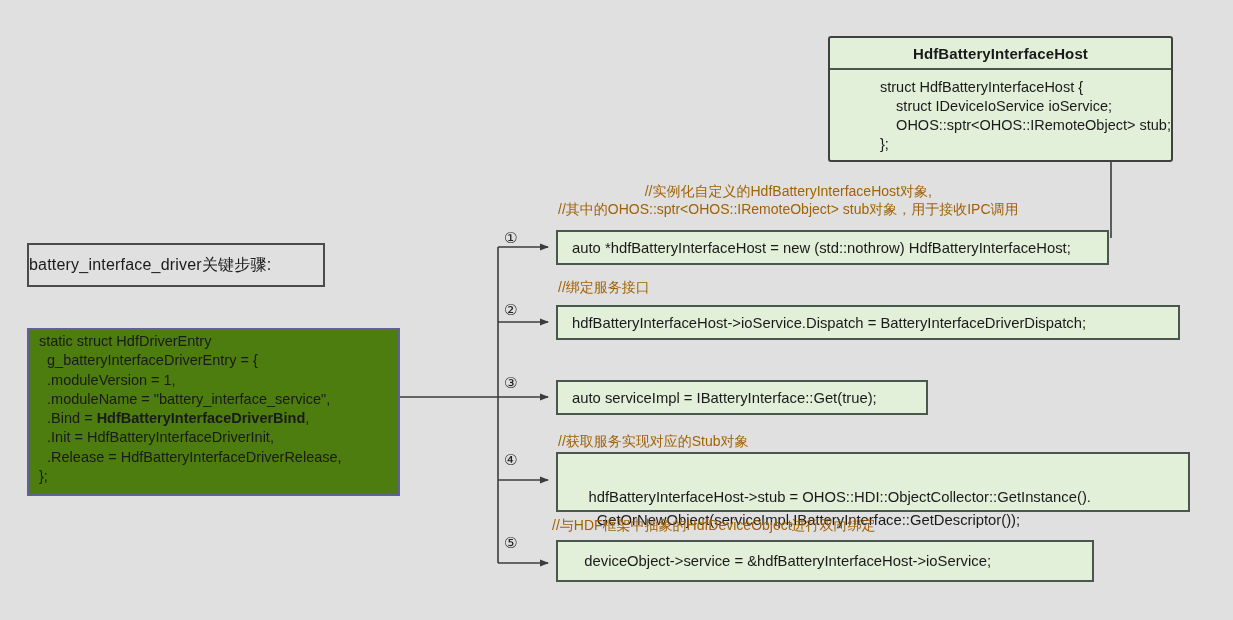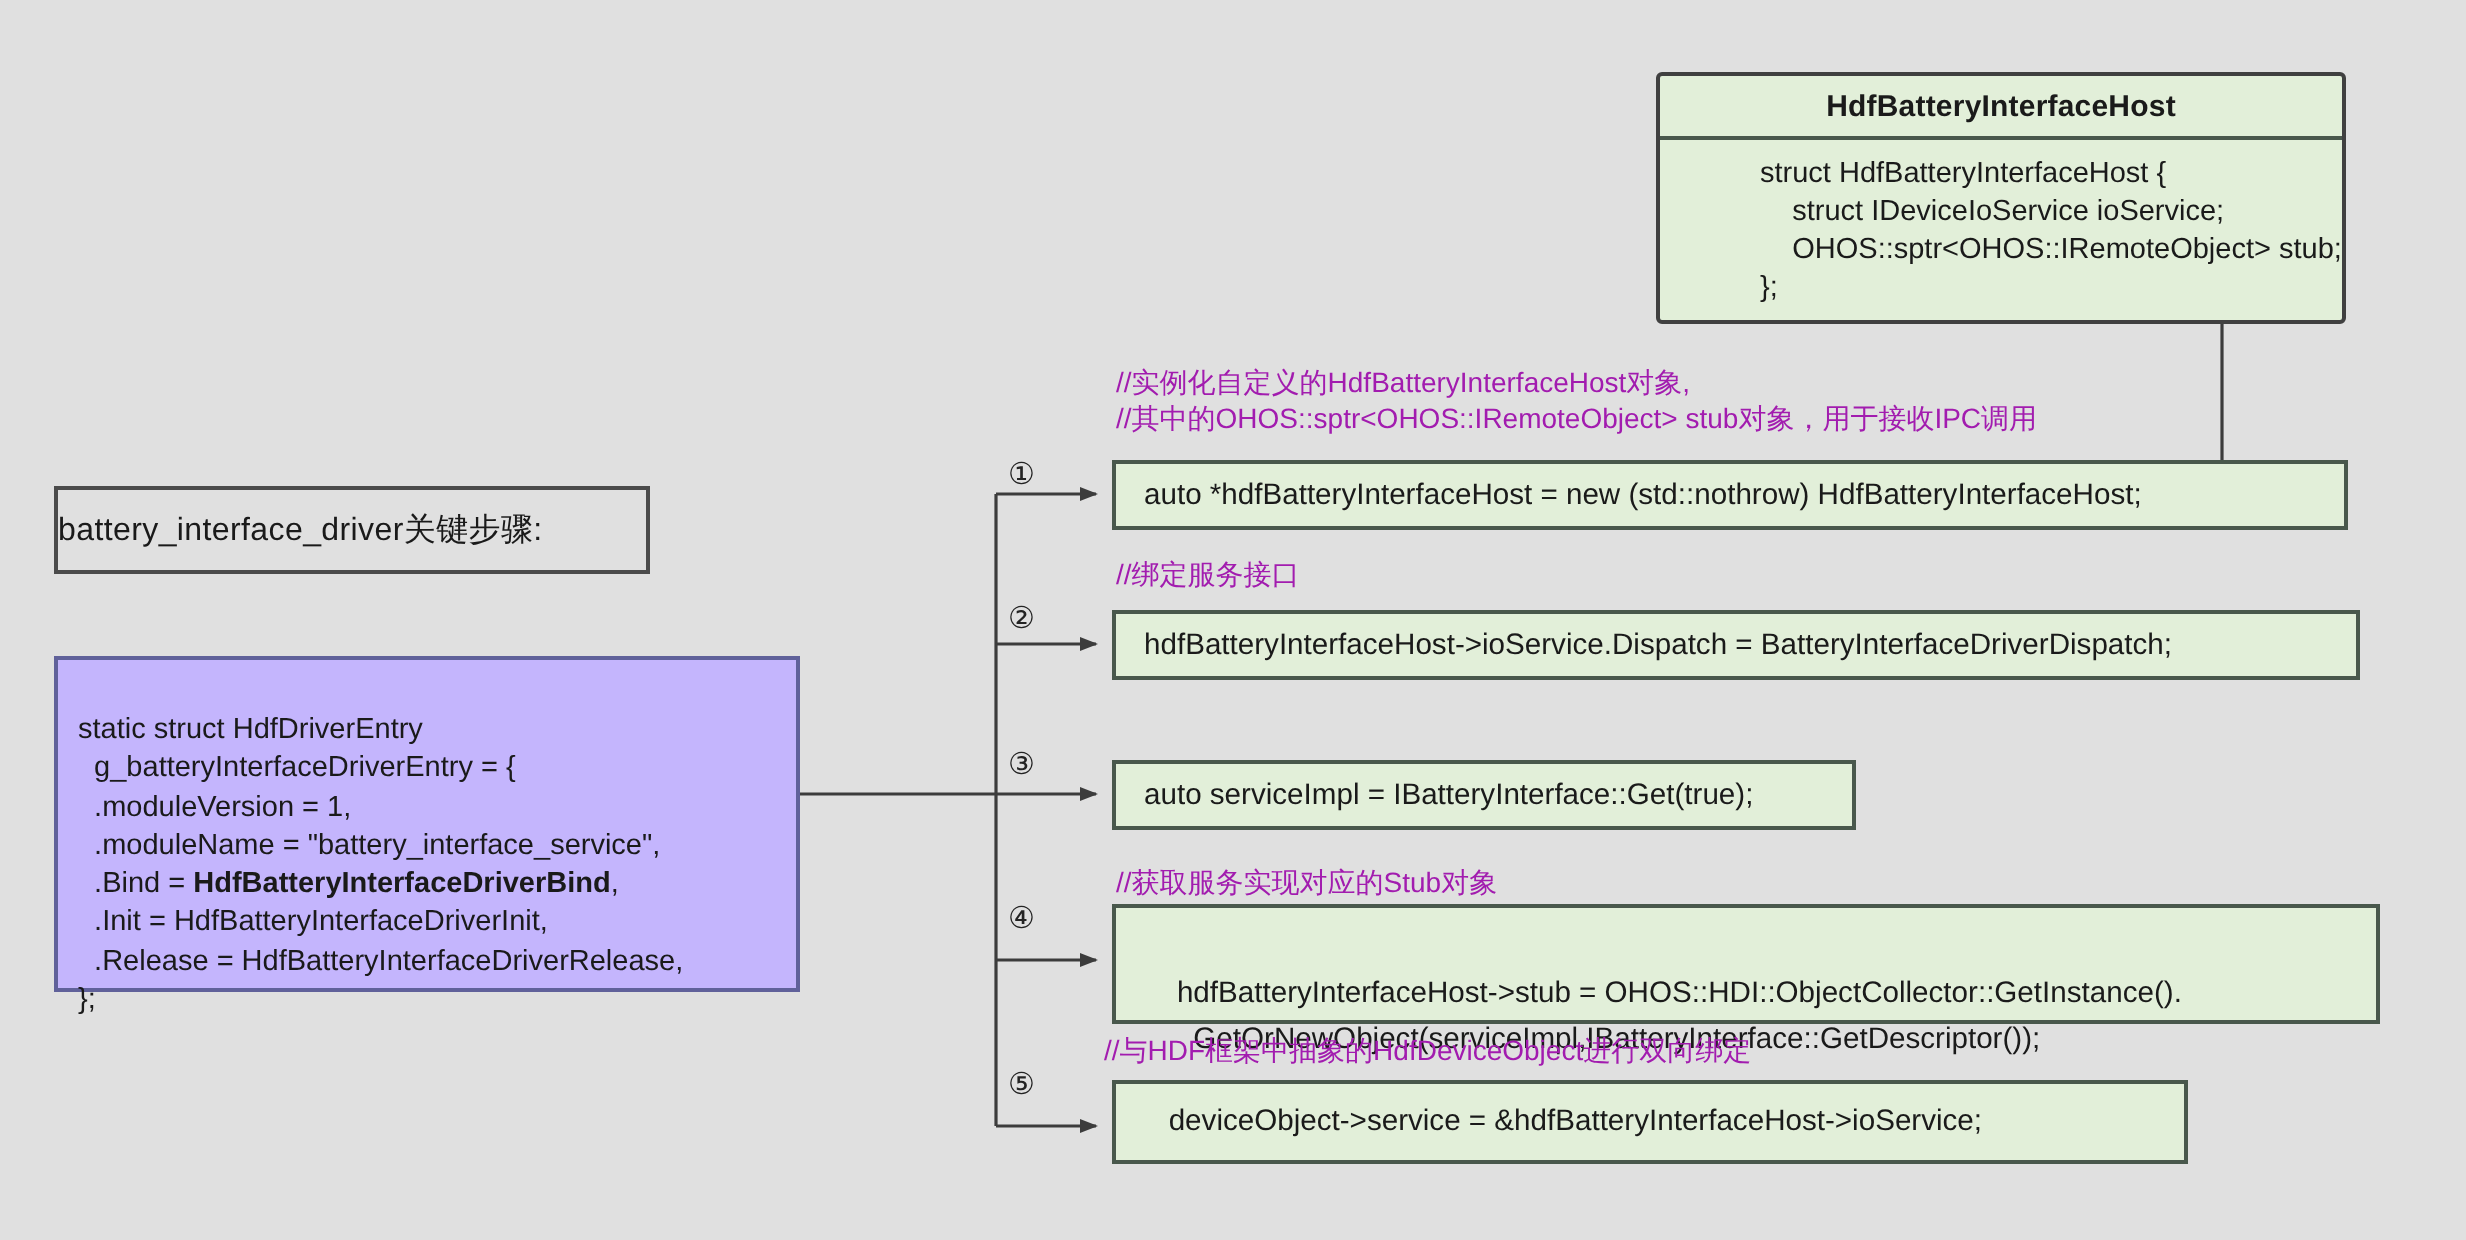--- a/index.html
+++ b/index.html
@@ -44,24 +44,24 @@
     background:transparent;
     display:flex;align-items:center;
     font-weight:normal;
     font-size:16px;
     letter-spacing:.2px;
   }
 
   
   .codebox{
     border:2px solid #60619a;
-    background:#c4b5fd;
+    background:#4d7c0f;
     font-size:14.5px;
     line-height:19.3px;
-    padding:26px 10px;
+    padding:2px 10px;
     white-space:pre;
   }
   .codebox b{font-weight:bold;}
 
   
   .stepbox{
     border:2px solid #49584c;
     background:#e2efd9;
     font-size:14.8px;
     line-height:22px;
@@ -71,22 +71,23 @@
     padding-left:14px;
     box-sizing:border-box;
   }
   .stepbox.multiline{display:block;padding:9px 0 9px 14px;line-height:23px;}
 
   
   .comment{
     position:absolute;
     font-size:14px;
     line-height:18px;
-    color:#a21caf;
+    color:#a16207;
     white-space:pre;
+    text-align:center;
   }
 
   
   .idx{
     position:absolute;
     font-size:15px;
     line-height:15px;
     color:#232323;
   }
 
@@ -134,21 +135,21 @@
   .moduleVersion = 1,
   .moduleName = "battery_interface_service",
   .Bind = </span><b>HdfBatteryInterfaceDriverBind</b><span>,
   .Init = HdfBatteryInterfaceDriverInit,
   .Release = HdfBatteryInterfaceDriverRelease,
 };</span></div>
 
   <div class="comment" style="left:558px;top:182px;">//实例化自定义的HdfBatteryInterfaceHost对象,
 //其中的OHOS::sptr&lt;OHOS::IRemoteObject&gt; stub对象，用于接收IPC调用</div>
   <div class="idx" style="left:504px;top:230px;">①</div>
-  <div class="box stepbox" style="left:556px;top:230px;width:618px;height:35px;">
+  <div class="box stepbox" style="left:556px;top:230px;width:553px;height:35px;">
     <span>auto *hdfBatteryInterfaceHost = new (std::nothrow) HdfBatteryInterfaceHost;</span>
   </div>
 
   <div class="comment" style="left:558px;top:278px;">//绑定服务接口</div>
   <div class="idx" style="left:504px;top:302px;">②</div>
   <div class="box stepbox" style="left:556px;top:305px;width:624px;height:35px;">
     <span>hdfBatteryInterfaceHost-&gt;ioService.Dispatch = BatteryInterfaceDriverDispatch;</span>
   </div>
 
   <div class="idx" style="left:504px;top:375px;">③</div>

